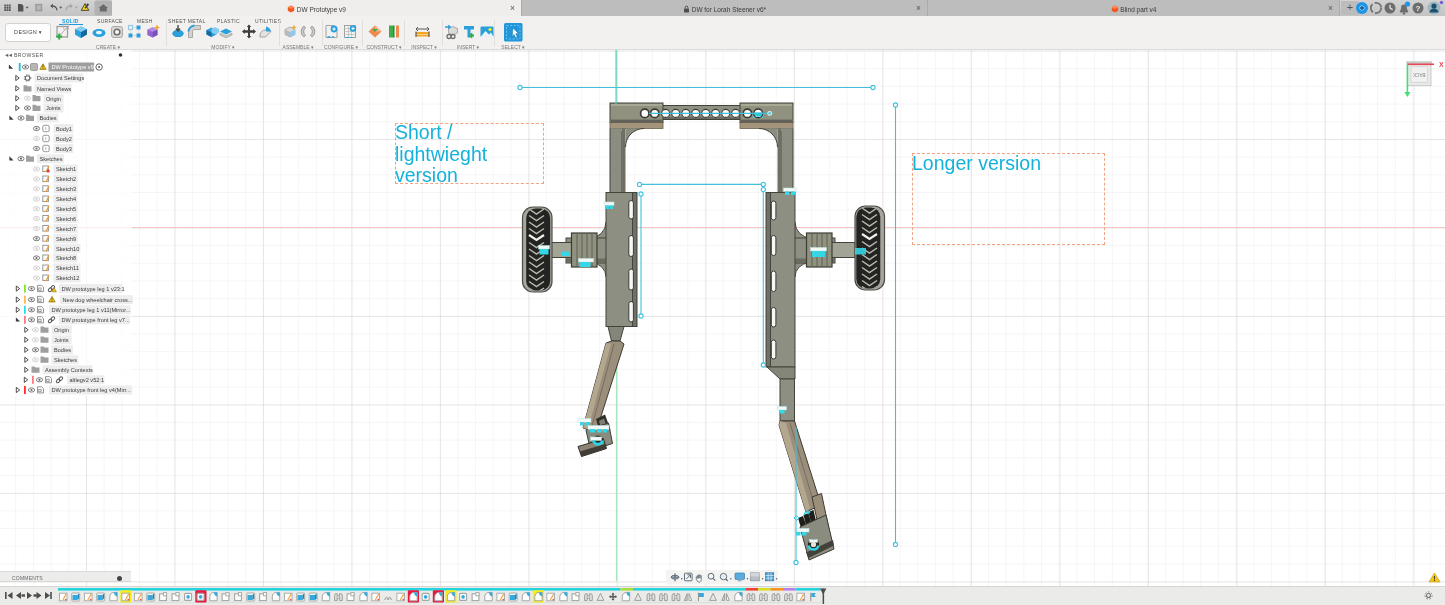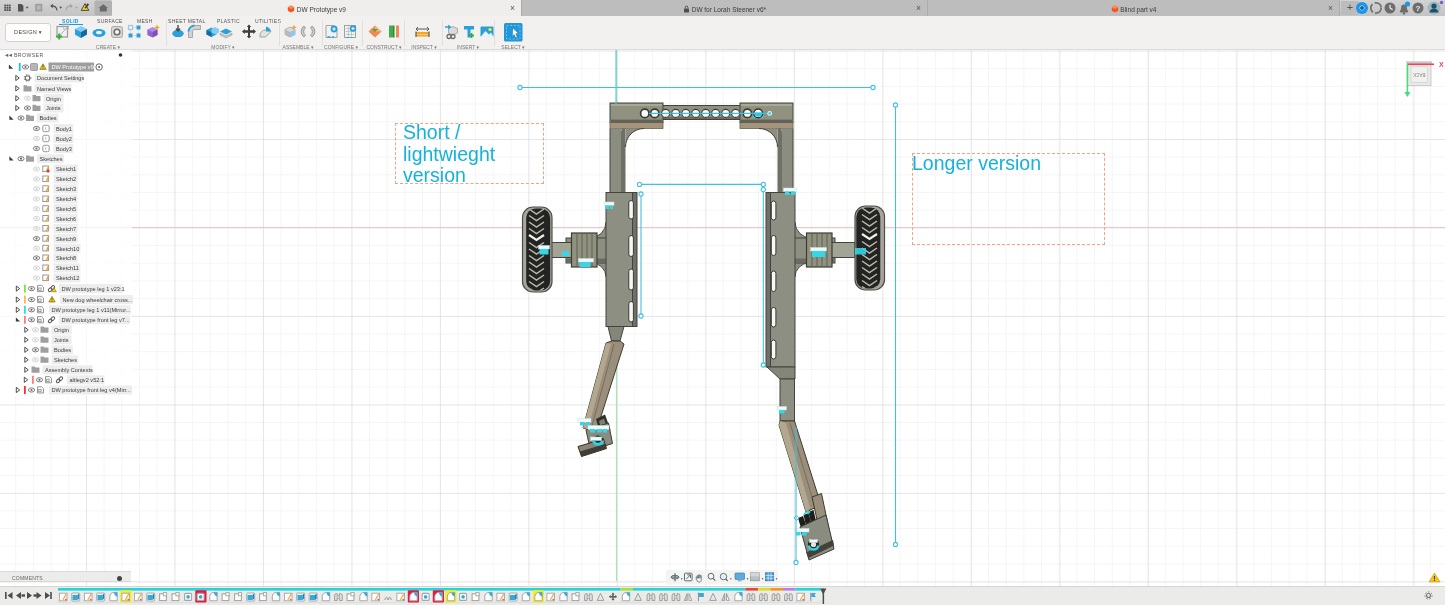--- a/index.html
+++ b/index.html
@@ -278,21 +278,21 @@
       <line x1="763.3" y1="191.8" x2="763.3" y2="365"></line>
       <circle cx="763.3" cy="365" r="2.1" fill="#fdfdfd"></circle>
       <line x1="895.5" y1="106.5" x2="895.5" y2="544"></line>
       <circle cx="895.5" cy="105" r="2.1" fill="#fdfdfd"></circle>
       <circle cx="895.5" cy="544.5" r="2.1" fill="#fdfdfd"></circle>
       <line x1="796" y1="427" x2="796" y2="561"></line>
       <circle cx="796" cy="562.5" r="2.1" fill="#fdfdfd"></circle>
     </g>
   </svg>
 
-  <div class="cyantext" style="left:395px; top:122px;padding-left:8px;">Short /<br>lightwieght<br>version</div>
+  <div class="cyantext" style="left:395px; top:122px;">Short /<br>lightwieght<br>version</div>
   <div class="dashbox" style="left:394.5px; top:122.5px; width:149px; height:61px;"></div>
   <div class="cyantext" style="left:912px; top:152.5px;text-align:center;">Longer version</div>
   <div class="dashbox" style="left:912px; top:153px; width:193px; height:92px;"></div>
 
   <div id="browser-wrap">
       <svg class="abs" style="left:0;top:50px;" width="135" height="350" viewBox="0 0 135 350">
 <rect x="0" y="0" width="132" height="346" fill="#ffffff" opacity="0.72"></rect>
 <text x="5" y="7" font-size="6.5" fill="#666" letter-spacing="0.5">◂◂</text>
 <text x="14" y="7" font-size="5.2" fill="#555" letter-spacing="0.4">BROWSER</text>
 <circle cx="120.5" cy="5" r="1.8" fill="#333"></circle>

